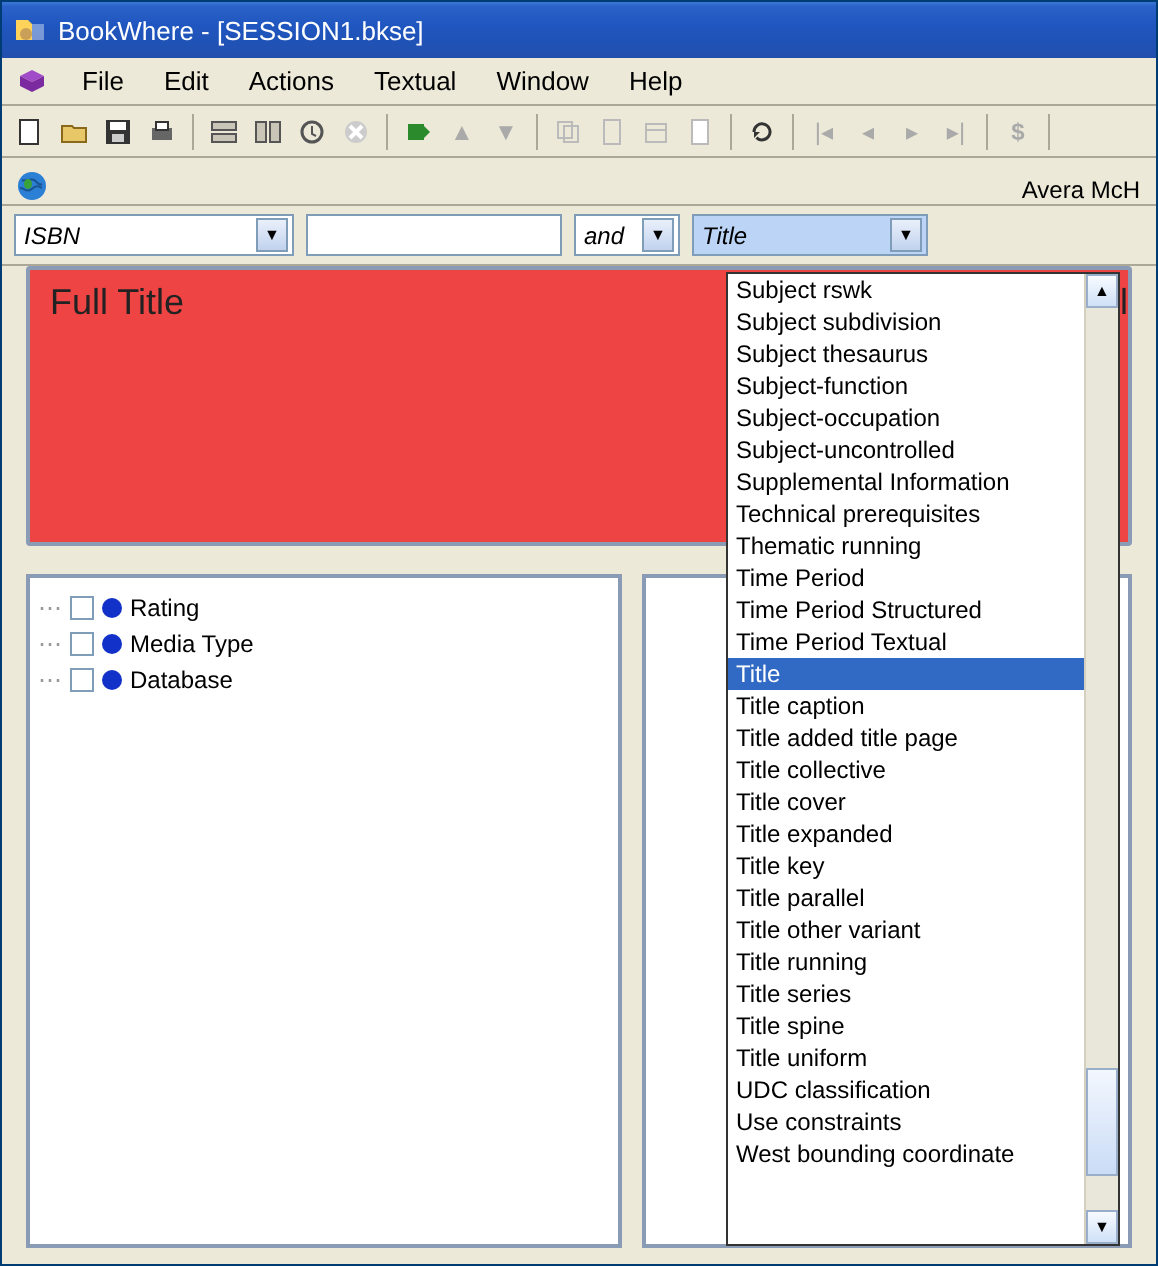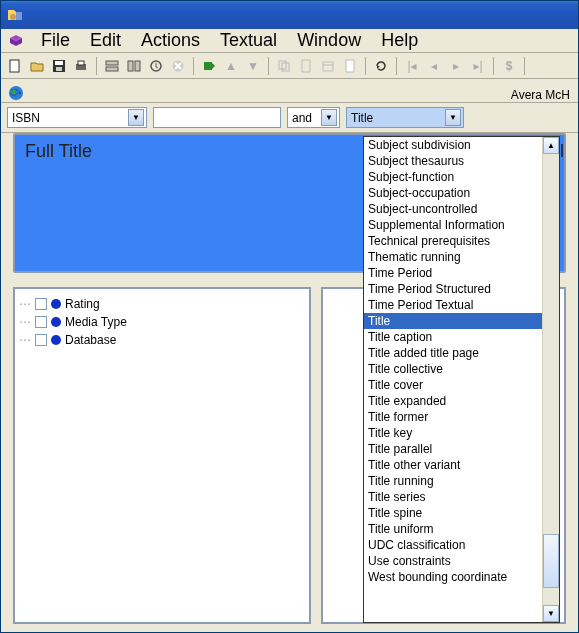--- a/index.html
+++ b/index.html
@@ -29,21 +29,21 @@
     font-size:14px;
   }
   
   .menubar {
     height: 24px;
     background: #ece9d8;
     display: flex;
     align-items: center;
     padding: 0 6px;
     border-bottom: 1px solid #aca899;
-    font-size: 18px;
+    font-size: 13px;
   }
   .menubar .mbicon {
     width:18px; height:18px; margin-right:6px;
     display:inline-flex; align-items:center; justify-content:center;
   }
   .menubar .menuitem {
     padding: 2px 10px;
     cursor: default;
   }
   
@@ -89,20 +89,21 @@
     border-bottom:1px solid #aca899;
   }
   .combo {
     height:21px;
     border:1px solid #7f9db9;
     background:#fff;
     display:flex;
     align-items:center;
     padding:0 2px 0 4px;
     font-size:12px;
+    font-style:italic;
   }
   .combo .label { flex:1; white-space:nowrap; overflow:hidden; }
   .combo .arrow {
     width:16px;height:17px;
     background:linear-gradient(#eaf0fb,#c1d2ee);
     border:1px solid #7f9db9;
     display:flex;align-items:center;justify-content:center;
     font-size:8px;
   }
   .combo.title { background:#bcd4f6; border-color:#7f9db9; }
@@ -118,21 +119,21 @@
     position:absolute;
     top:133px;
     left:1px; right:1px; bottom:1px;
     background:#ece9d8;
   }
   .fullTitlePane {
     position:absolute;
     top:0; left:12px; right:12px;
     height:140px;
     border:2px solid #8a9bb5;
-    background:#3b82f6;
+    background:#ef4444;
     border-radius:2px;
   }
   .fullTitlePane .hdr {
     padding:6px 10px;
     font-size:18px;
     color:#222;
   }
   .treePane {
     position:absolute;
     top:154px;
@@ -225,20 +226,21 @@
 <body>
 
 <div class="titlebar">
   <span class="appicon">
     <svg width="16" height="16" viewBox="0 0 16 16">
         <path fill="#ffd35a" d="M1 3h6l2 2v8H1z"></path>
         <path fill="#fff" d="M9 5h6v8H9z" opacity=".4"></path>
         <circle cx="6" cy="10" r="3" fill="#caa058"></circle>
       </svg>
   </span>
+  <span>BookWhere - [SESSION1.bkse]</span>
 </div>
 
 <div class="menubar">
   <span class="mbicon">
     <svg width="16" height="16" viewBox="0 0 16 16">
         <path fill="#a04bc7" d="M2 5l6-3 6 3-6 3z"></path>
         <path fill="#7b2aa0" d="M2 5v5l6 3 6-3V5l-6 3z"></path>
       </svg>
   </span>
   <span class="menuitem">File</span>
@@ -401,38 +403,38 @@
       <span class="bullet"></span>
       <span>Database</span>
     </div>
   </div>
 
   <div class="rightPane"></div>
 </div>
 
 <div class="droplist">
   <div class="items" id="drop-items">
+      <div class="item">Subject rswk</div>
       <div class="item">Subject subdivision</div>
       <div class="item">Subject thesaurus</div>
       <div class="item">Subject-function</div>
       <div class="item">Subject-occupation</div>
       <div class="item">Subject-uncontrolled</div>
       <div class="item">Supplemental Information</div>
       <div class="item">Technical prerequisites</div>
       <div class="item">Thematic running</div>
       <div class="item">Time Period</div>
       <div class="item">Time Period Structured</div>
       <div class="item">Time Period Textual</div>
       <div class="item selected">Title</div>
       <div class="item">Title caption</div>
       <div class="item">Title added title page</div>
       <div class="item">Title collective</div>
       <div class="item">Title cover</div>
       <div class="item">Title expanded</div>
-      <div class="item">Title former</div>
       <div class="item">Title key</div>
       <div class="item">Title parallel</div>
       <div class="item">Title other variant</div>
       <div class="item">Title running</div>
       <div class="item">Title series</div>
       <div class="item">Title spine</div>
       <div class="item">Title uniform</div>
       <div class="item">UDC classification</div>
       <div class="item">Use constraints</div>
       <div class="item">West bounding coordinate</div>

